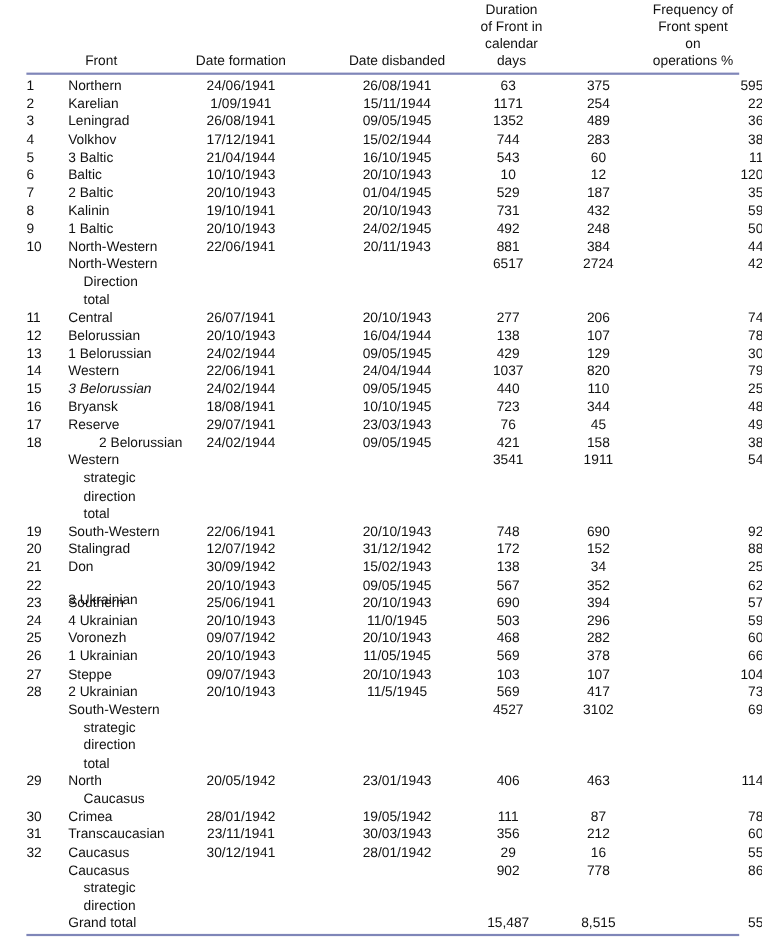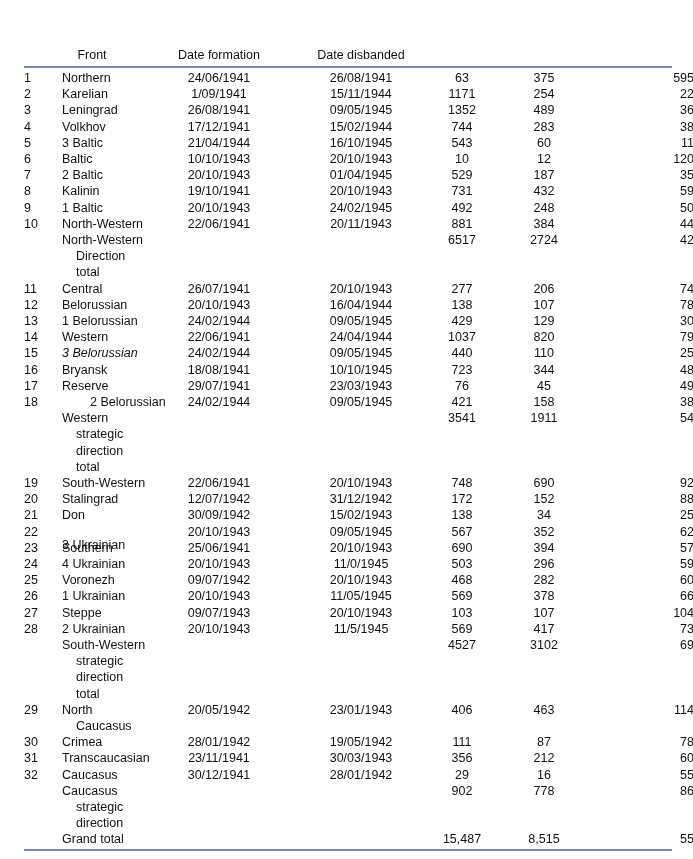--- a/index.html
+++ b/index.html
@@ -21,20 +21,32 @@
   .fr { left:628px; width:66px; text-align:right; padding-right:0; }
 </style>
 </head>
 <body>
 
 <div id="tbl">
   <div class="hdr">
     <div class="hcell" style="left:62px;width:60px;">Front</div>
     <div class="hcell" style="left:170px;width:98px;">Date formation</div>
     <div class="hcell" style="left:310px;width:102px;">Date disbanded</div>
+    <div class="hcell" id="h-cal" style="left:432px;width:66px;">
+        <div>Duration</div>
+        <div>of Front in</div>
+        <div>calendar</div>
+        <div>days</div>
+      </div>
+    <div class="hcell" id="h-fr" style="left:588px;width:84px;">
+        <div>Frequency of</div>
+        <div>Front spent</div>
+        <div>on</div>
+        <div>operations %</div>
+      </div>
   </div>
   <div class="rule" style="top:66px;"></div>
   <div id="rows">
       <div class="row" style="top: 70px;">
         <div class="c num">1</div>
         <div class="c df">24/06/1941</div>
         <div class="c dd">26/08/1941</div>
         <div class="c cal">63</div>
         <div class="c op">375</div>
         <div class="c fr">595</div>

